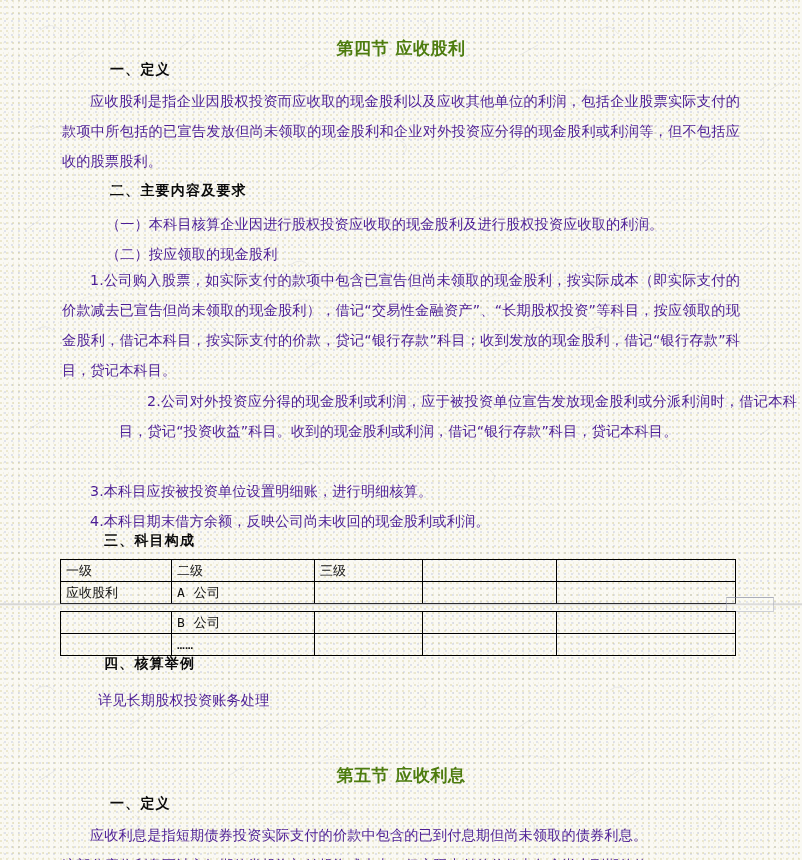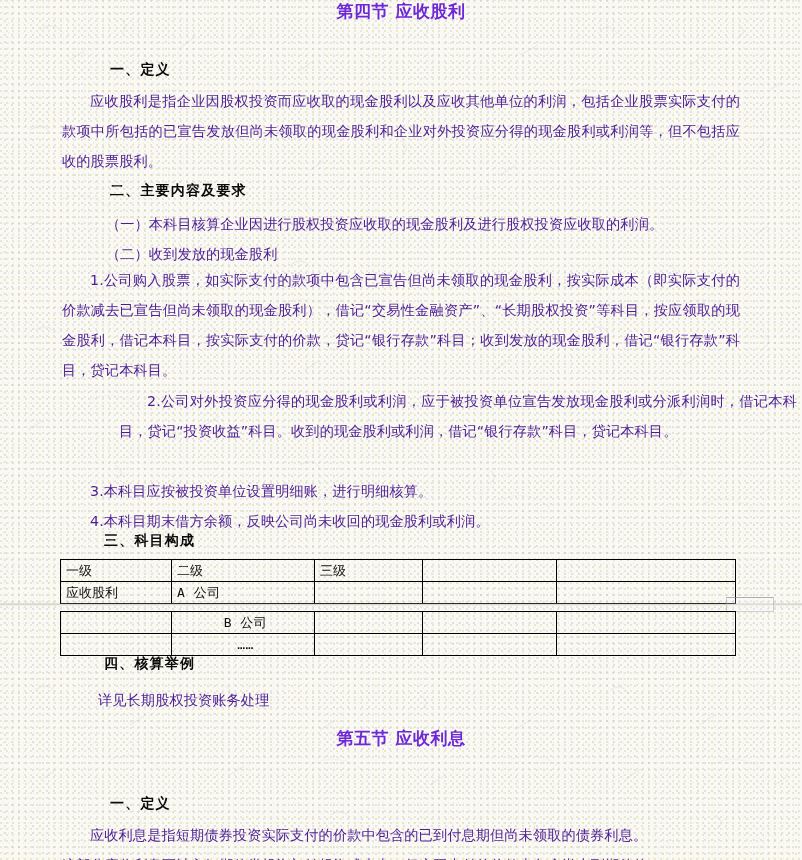--- a/index.html
+++ b/index.html
@@ -51,22 +51,23 @@
 
   
   .doc-title {
     position: absolute;
     left: 0;
     width: 802px;
     text-align: center;
     font-weight: bold;
     font-size: 17px;
     letter-spacing: 0.5px;
-    color: #6d28d9;
-    white-space: nowrap;
+    color: #4d7c0f;
+    white-space: nowrap;
+    margin-top: 37px;
   }
   .sec-heading {
     position: absolute;
     font-weight: bold;
     font-size: 14px;
     letter-spacing: 1.2px;
     color: #0b0b0b;
     white-space: nowrap;
   }
   .para {
@@ -195,21 +196,21 @@
     <div class="doc-title" style="top:0px;">第四节  应收股利</div>
 
     <div class="sec-heading" style="left:110px; top:61px;">一、定义</div>
 
     <div class="para indent" style="left:62px; top:86px; width:678px;">应收股利是指企业因股权投资而应收取的现金股利以及应收其他单位的利润，包括企业股票实际支付的款项中所包括的已宣告发放但尚未领取的现金股利和企业对外投资应分得的现金股利或利润等，但不包括应收的股票股利。</div>
 
     <div class="sec-heading" style="left:110px; top:182px;">二、主要内容及要求</div>
 
     <div class="para nowrap-line" style="left:106px; top:209px; width:690px;">（一）本科目核算企业因进行股权投资应收取的现金股利及进行股权投资应收取的利润。</div>
 
-    <div class="para nowrap-line" style="left:106px; top:239px; width:690px;">（二）收到发放的现金股利</div>
+    <div class="para nowrap-line" style="left:106px; top:239px; width:690px;">（二）按应领取的现金股利</div>
 
     <div class="para indent" style="left:62px; top:265px; width:678px;">1.公司购入股票，如实际支付的款项中包含已宣告但尚未领取的现金股利，按实际成本（即实际支付的价款减去已宣告但尚未领取的现金股利），借记“交易性金融资产”、“长期股权投资”等科目，按应领取的现金股利，借记本科目，按实际支付的价款，贷记“银行存款”科目；收到发放的现金股利，借记“银行存款”科目，贷记本科目。</div>
 
     <div class="para indent" style="left:71px; top:386px; width:678px;margin-left:48px;">2.公司对外投资应分得的现金股利或利润，应于被投资单位宣告发放现金股利或分派利润时，借记本科目，贷记“投资收益”科目。收到的现金股利或利润，借记“银行存款”科目，贷记本科目。</div>
 
     <div class="para nowrap-line" style="left:90px; top:476px; width:700px;">3.本科目应按被投资单位设置明细账，进行明细核算。</div>
 
     <div class="para nowrap-line" style="left:90px; top:506px; width:700px;">4.本科目期末借方余额，反映公司尚未收回的现金股利或利润。</div>
 
     <div class="sec-heading" style="left:104px; top:532px;">三、科目构成</div>
@@ -229,21 +230,21 @@
           <td class="c3"></td>
           <td class="c4"></td>
           <td class="c5"></td>
         </tr>
       </tbody>
     </table>
 
     <div class="page-break-rule" style="top:603px;"></div>
     <div class="page-break-marker" style="left:726px; top:597px;"></div>
 
-    <table class="acct-table" style="left:60px; top:611px; width:645px;text-align:center;">
+    <table class="acct-table" style="left:60px; top:611px; width:645px;">
       <tbody>
         <tr>
           <td class="c1"></td>
           <td class="c2 ascii-cell">B 公司</td>
           <td class="c3"></td>
           <td class="c4"></td>
           <td class="c5"></td>
         </tr>
         <tr>
           <td class="c1"></td>

